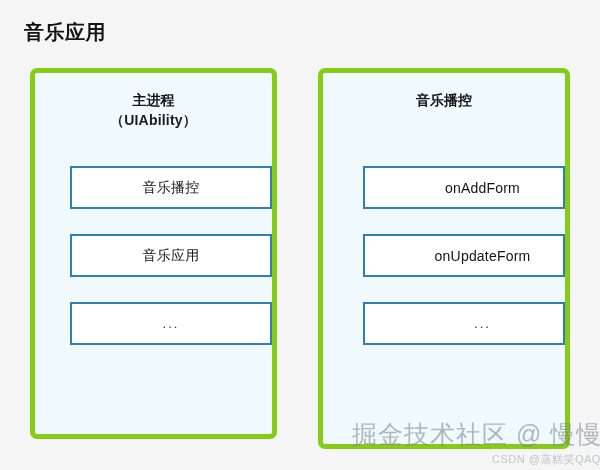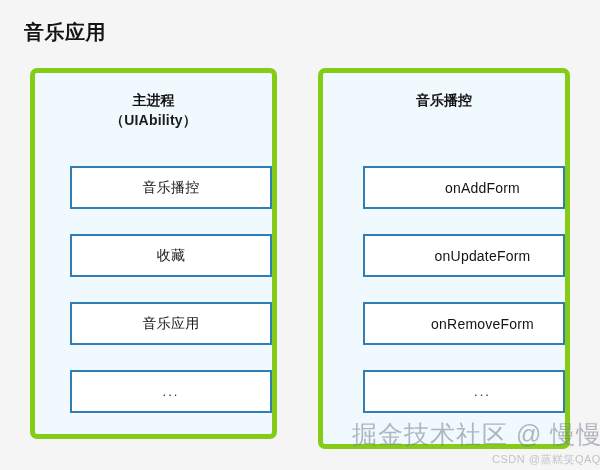--- a/index.html
+++ b/index.html
@@ -131,34 +131,32 @@
 
   <div class="page-title">音乐应用</div>
 
   <div class="panel panel-main">
     <div class="panel-header">
       <span class="line1">主进程</span>
       <span class="line2">（UIAbility）</span>
     </div>
     <div class="item-list">
       <div class="item-box">音乐播控</div>
-      <div class="item-box">收藏</div>
       <div class="item-box">音乐应用</div>
       <div class="item-box ellipsis">...</div>
     </div>
   </div>
 
   <div class="panel panel-card">
     <div class="panel-header">
       <span class="line1">音乐播控</span>
     </div>
     <div class="item-list">
       <div class="item-box">onAddForm</div>
       <div class="item-box">onUpdateForm</div>
-      <div class="item-box">onRemoveForm</div>
       <div class="item-box ellipsis">...</div>
     </div>
   </div>
 
   <div class="watermark-main">掘金技术社区 @ 慢慢529</div>
   <div class="watermark-sub">CSDN @蒸糕笑QAQ</div>
 
 </div>
 
 </body></html>

